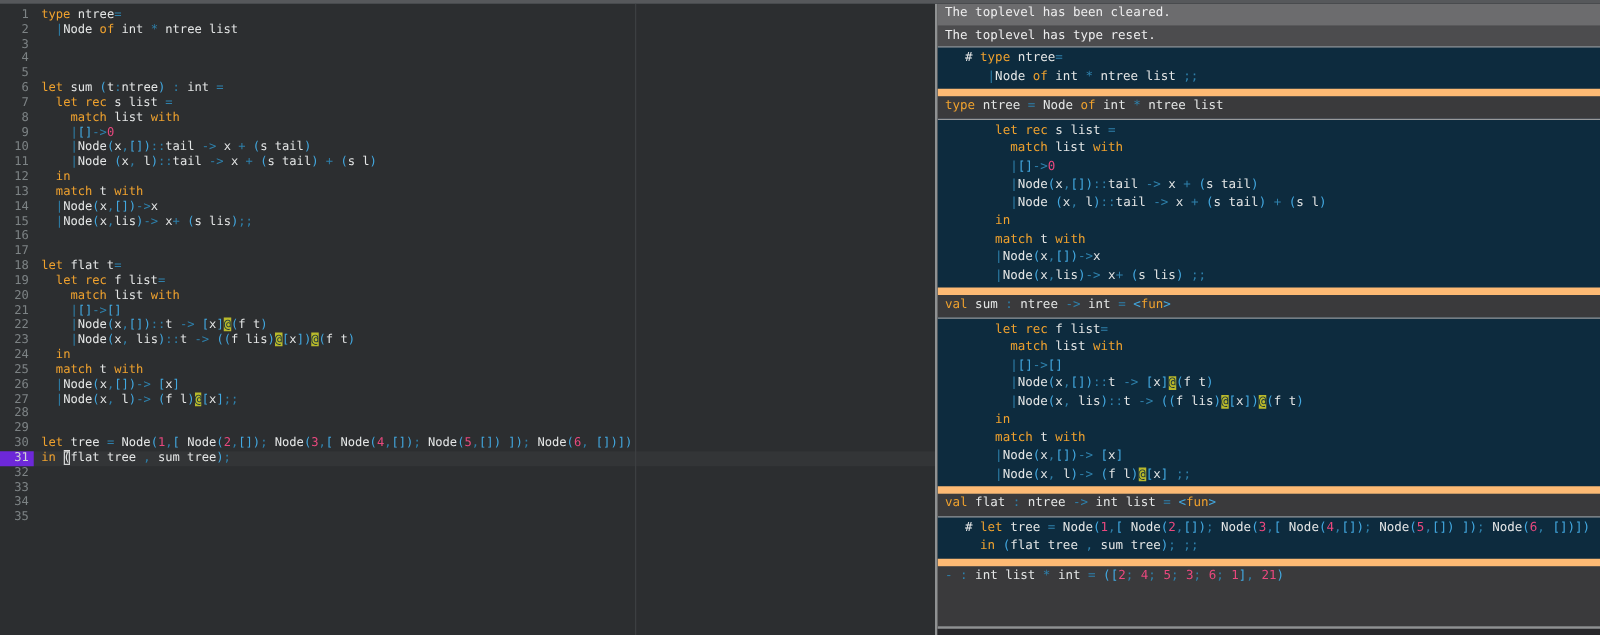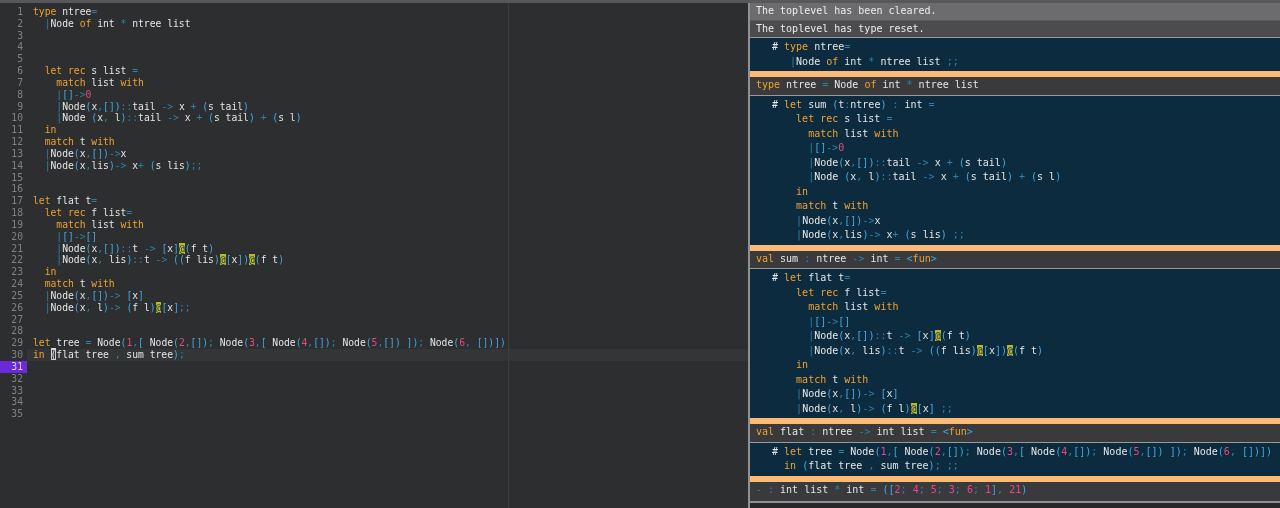--- a/index.html
+++ b/index.html
@@ -91,20 +91,21 @@
           <div class="gnum">33</div>
           <div class="gnum">34</div>
           <div class="gnum">35</div>
         </div>
       <div class="code">
           <div class="line"><span class="k">type</span><span class="p"> ntree</span><span class="d">=</span></div>
           <div class="line"><span class="p">  </span><span class="d">|</span><span class="p">Node </span><span class="k">of</span><span class="p"> int </span><span class="d">*</span><span class="p"> ntree list</span></div>
           <div class="line"></div>
           <div class="line"></div>
           <div class="line"></div>
+          <div class="line"><span class="k">let</span><span class="p"> sum </span><span class="o">(</span><span class="p">t</span><span class="d">:</span><span class="p">ntree</span><span class="o">)</span><span class="d"> : </span><span class="p">int</span><span class="d"> =</span></div>
           <div class="line"><span class="p">  </span><span class="k">let rec</span><span class="p"> s list </span><span class="d">=</span></div>
           <div class="line"><span class="p">    </span><span class="k">match</span><span class="p"> list </span><span class="k">with</span></div>
           <div class="line"><span class="p">    </span><span class="d">|</span><span class="o">[]</span><span class="d">-&gt;</span><span class="n">0</span></div>
           <div class="line"><span class="p">    </span><span class="d">|</span><span class="p">Node</span><span class="o">(</span><span class="p">x</span><span class="d">,</span><span class="o">[])</span><span class="d">::</span><span class="p">tail </span><span class="d">-&gt;</span><span class="p"> x </span><span class="d">+</span><span class="p"> </span><span class="o">(</span><span class="p">s tail</span><span class="o">)</span></div>
           <div class="line"><span class="p">    </span><span class="d">|</span><span class="p">Node </span><span class="o">(</span><span class="p">x</span><span class="d">,</span><span class="p"> l</span><span class="o">)</span><span class="d">::</span><span class="p">tail </span><span class="d">-&gt;</span><span class="p"> x </span><span class="d">+</span><span class="p"> </span><span class="o">(</span><span class="p">s tail</span><span class="o">)</span><span class="d"> +</span><span class="p"> </span><span class="o">(</span><span class="p">s l</span><span class="o">)</span></div>
           <div class="line"><span class="p">  </span><span class="k">in</span></div>
           <div class="line"><span class="p">  </span><span class="k">match</span><span class="p"> t </span><span class="k">with</span></div>
           <div class="line"><span class="p">  </span><span class="d">|</span><span class="p">Node</span><span class="o">(</span><span class="p">x</span><span class="d">,</span><span class="o">[])</span><span class="d">-&gt;</span><span class="p">x</span></div>
           <div class="line"><span class="p">  </span><span class="d">|</span><span class="p">Node</span><span class="o">(</span><span class="p">x</span><span class="d">,</span><span class="p">lis</span><span class="o">)</span><span class="d">-&gt;</span><span class="p"> x</span><span class="d">+</span><span class="p"> </span><span class="o">(</span><span class="p">s lis</span><span class="o">)</span><span class="d">;;</span></div>
           <div class="line"></div>
@@ -136,36 +137,34 @@
           <div class="msg light">The toplevel has been cleared.</div>
           <div class="msg dark">The toplevel has type reset.</div>
           <div class="input-block">
             <div class="tl-line"><span class="pr"># </span><span class="k">type</span><span class="p"> ntree</span><span class="d">=</span></div>
             <div class="tl-line"><span class="p">   </span><span class="d">|</span><span class="p">Node </span><span class="k">of</span><span class="p"> int </span><span class="d">*</span><span class="p"> ntree list </span><span class="d">;;</span></div>
           </div>
           <div class="result-block">
             <div class="tl-line"><span class="k">type</span><span class="p"> ntree </span><span class="d">=</span><span class="p"> Node </span><span class="k">of</span><span class="p"> int </span><span class="d">*</span><span class="p"> ntree list</span></div>
           </div>
           <div class="input-block">
-            <div class="tl-line"><span class="pr"># </span><span class="k">let</span><span class="p"> sum </span><span class="o">(</span><span class="p">t</span><span class="d">:</span><span class="p">ntree</span><span class="o">)</span><span class="d"> : </span><span class="p">int</span><span class="d"> =</span></div>
             <div class="tl-line"><span class="p">    </span><span class="k">let rec</span><span class="p"> s list </span><span class="d">=</span></div>
             <div class="tl-line"><span class="p">      </span><span class="k">match</span><span class="p"> list </span><span class="k">with</span></div>
             <div class="tl-line"><span class="p">      </span><span class="d">|</span><span class="o">[]</span><span class="d">-&gt;</span><span class="n">0</span></div>
             <div class="tl-line"><span class="p">      </span><span class="d">|</span><span class="p">Node</span><span class="o">(</span><span class="p">x</span><span class="d">,</span><span class="o">[])</span><span class="d">::</span><span class="p">tail </span><span class="d">-&gt;</span><span class="p"> x </span><span class="d">+</span><span class="p"> </span><span class="o">(</span><span class="p">s tail</span><span class="o">)</span></div>
             <div class="tl-line"><span class="p">      </span><span class="d">|</span><span class="p">Node </span><span class="o">(</span><span class="p">x</span><span class="d">,</span><span class="p"> l</span><span class="o">)</span><span class="d">::</span><span class="p">tail </span><span class="d">-&gt;</span><span class="p"> x </span><span class="d">+</span><span class="p"> </span><span class="o">(</span><span class="p">s tail</span><span class="o">)</span><span class="d"> +</span><span class="p"> </span><span class="o">(</span><span class="p">s l</span><span class="o">)</span></div>
             <div class="tl-line"><span class="p">    </span><span class="k">in</span></div>
             <div class="tl-line"><span class="p">    </span><span class="k">match</span><span class="p"> t </span><span class="k">with</span></div>
             <div class="tl-line"><span class="p">    </span><span class="d">|</span><span class="p">Node</span><span class="o">(</span><span class="p">x</span><span class="d">,</span><span class="o">[])</span><span class="d">-&gt;</span><span class="p">x</span></div>
             <div class="tl-line"><span class="p">    </span><span class="d">|</span><span class="p">Node</span><span class="o">(</span><span class="p">x</span><span class="d">,</span><span class="p">lis</span><span class="o">)</span><span class="d">-&gt;</span><span class="p"> x</span><span class="d">+</span><span class="p"> </span><span class="o">(</span><span class="p">s lis</span><span class="o">)</span><span class="p"> </span><span class="d">;;</span></div>
           </div>
           <div class="result-block">
             <div class="tl-line"><span class="k">val</span><span class="p"> sum </span><span class="d">:</span><span class="p"> ntree </span><span class="d">-&gt;</span><span class="p"> int </span><span class="d">=</span><span class="p"> </span><span class="o">&lt;</span><span class="k">fun</span><span class="o">&gt;</span></div>
           </div>
           <div class="input-block">
-            <div class="tl-line"><span class="pr"># </span><span class="k">let</span><span class="p"> flat t</span><span class="d">=</span></div>
             <div class="tl-line"><span class="p">    </span><span class="k">let rec</span><span class="p"> f list</span><span class="d">=</span></div>
             <div class="tl-line"><span class="p">      </span><span class="k">match</span><span class="p"> list </span><span class="k">with</span></div>
             <div class="tl-line"><span class="p">      </span><span class="d">|</span><span class="o">[]</span><span class="d">-&gt;</span><span class="o">[]</span></div>
             <div class="tl-line"><span class="p">      </span><span class="d">|</span><span class="p">Node</span><span class="o">(</span><span class="p">x</span><span class="d">,</span><span class="o">[])</span><span class="d">::</span><span class="p">t </span><span class="d">-&gt;</span><span class="p"> </span><span class="o">[</span><span class="p">x</span><span class="o">]</span><span class="a">@</span><span class="o">(</span><span class="p">f t</span><span class="o">)</span></div>
             <div class="tl-line"><span class="p">      </span><span class="d">|</span><span class="p">Node</span><span class="o">(</span><span class="p">x</span><span class="d">,</span><span class="p"> lis</span><span class="o">)</span><span class="d">::</span><span class="p">t </span><span class="d">-&gt;</span><span class="p"> </span><span class="o">((</span><span class="p">f lis</span><span class="o">)</span><span class="a">@</span><span class="o">[</span><span class="p">x</span><span class="o">])</span><span class="a">@</span><span class="o">(</span><span class="p">f t</span><span class="o">)</span></div>
             <div class="tl-line"><span class="p">    </span><span class="k">in</span></div>
             <div class="tl-line"><span class="p">    </span><span class="k">match</span><span class="p"> t </span><span class="k">with</span></div>
             <div class="tl-line"><span class="p">    </span><span class="d">|</span><span class="p">Node</span><span class="o">(</span><span class="p">x</span><span class="d">,</span><span class="o">[])</span><span class="d">-&gt;</span><span class="p"> </span><span class="o">[</span><span class="p">x</span><span class="o">]</span></div>
             <div class="tl-line"><span class="p">    </span><span class="d">|</span><span class="p">Node</span><span class="o">(</span><span class="p">x</span><span class="d">,</span><span class="p"> l</span><span class="o">)</span><span class="d">-&gt;</span><span class="p"> </span><span class="o">(</span><span class="p">f l</span><span class="o">)</span><span class="a">@</span><span class="o">[</span><span class="p">x</span><span class="o">]</span><span class="p"> </span><span class="d">;;</span></div>
           </div>

